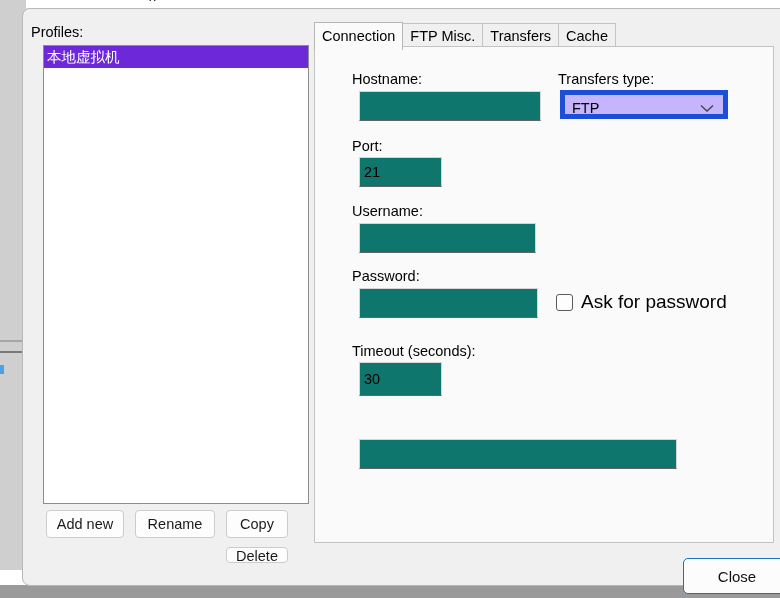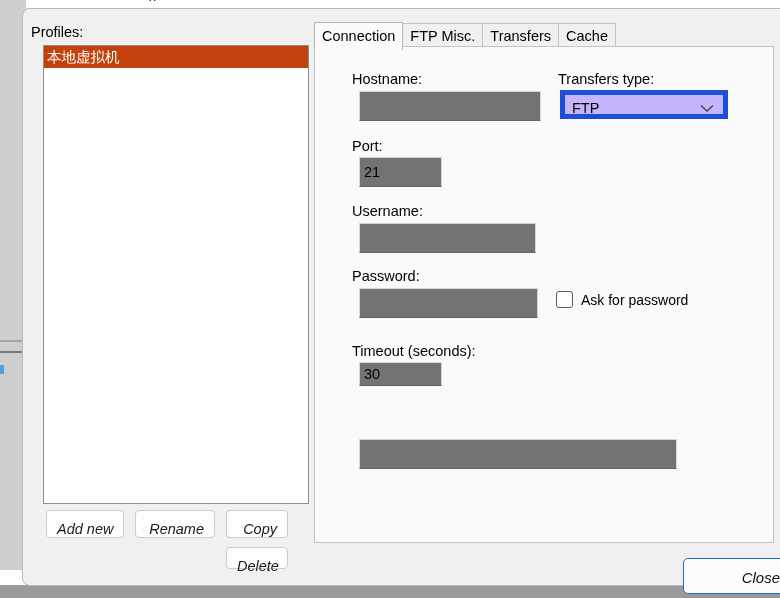--- a/index.html
+++ b/index.html
@@ -82,39 +82,38 @@
   }
   .profile-item {
     height: 22px;
     line-height: 22px;
     padding-left: 3px;
     font-size: 14.5px;
     color: #000;
     white-space: nowrap;
   }
   .profile-item.selected {
-    background: #c2410c;
+    background: #6d28d9;
     color: #ffffff;
   }
 
   
   .btn {
     position: absolute;
     background: #fdfdfd;
     border: 1px solid #cccccc;
     border-radius: 4px;
     font-family: "Liberation Sans", sans-serif;
     font-size: 14.5px;
     color: #1a1a1a;
     box-sizing: border-box;
-    padding: 10px;
-    text-align: right;
+    padding: 0;
+    text-align: center;
     white-space: nowrap;
     cursor: default;
-    font-style: italic;
   }
   #btn-add-new  { left: 23px;  top: 501px; width: 78px; height: 28px; }
   #btn-rename   { left: 112px; top: 501px; width: 80px; height: 28px; }
   #btn-copy     { left: 203px; top: 501px; width: 62px; height: 28px; }
   #btn-delete   { left: 203px; top: 538px; width: 62px; height: 16px; }
 
   
   #tab-strip {
     position: absolute; left: 291px; top: 13px;
     height: 26px;
@@ -157,21 +156,21 @@
 
   
   .field-label {
     position: absolute;
     font-size: 14.5px;
     color: #000;
     white-space: nowrap;
   }
   .text-input {
     position: absolute;
-    background: #737373;
+    background: #0f766e;
     border: 1px solid #d6d6d6;
     border-bottom: 1px solid #646464;
     box-sizing: border-box;
     font-family: "Liberation Sans", sans-serif;
     font-size: 14.5px;
     color: #000;
     padding: 0 4px;
     line-height: 26px;
     outline: none;
   }
@@ -182,21 +181,21 @@
   #lbl-port     { left: 37px; top: 91px; }
   #inp-port     { left: 44px; top: 110px; width: 83px; height: 30px; }
 
   #lbl-username { left: 37px; top: 156px; }
   #inp-username { left: 44px; top: 176px; width: 177px; height: 30px; }
 
   #lbl-password { left: 37px; top: 221px; }
   #inp-password { left: 44px; top: 241px; width: 179px; height: 30px; }
 
   #lbl-timeout  { left: 37px; top: 296px; }
-  #inp-timeout  { left: 44px; top: 315px; width: 83px; height: 24px; }
+  #inp-timeout  { left: 44px; top: 315px; width: 83px; height: 34px; }
 
   #lbl-initdir  { left: 37px; top: 373px; }
   #inp-initdir  { left: 44px; top: 392px; width: 318px; height: 30px; }
 
   #lbl-conntype { left: 243px; top: 24px; }
   #combo-conntype {
     position: absolute;
     left: 245px; top: 43px;
     width: 168px; height: 29px;
     background: #c4b5fd;
@@ -224,21 +223,21 @@
   }
   #chk-ask-box {
     width: 17px; height: 17px;
     border: 1px solid #5a5a5a;
     border-radius: 3px;
     background: #fdfdfd;
     box-sizing: border-box;
   }
   #chk-ask-label {
     margin-left: 8px;
-    font-size: 14px;
+    font-size: 19px;
     text-align: right;
   }
 
   
   #btn-close {
     position: absolute;
     left: 660px; top: 549px;
     width: 108px; height: 36px;
     background: #fcfcfc;
     border: 1px solid #1a6fc4;

